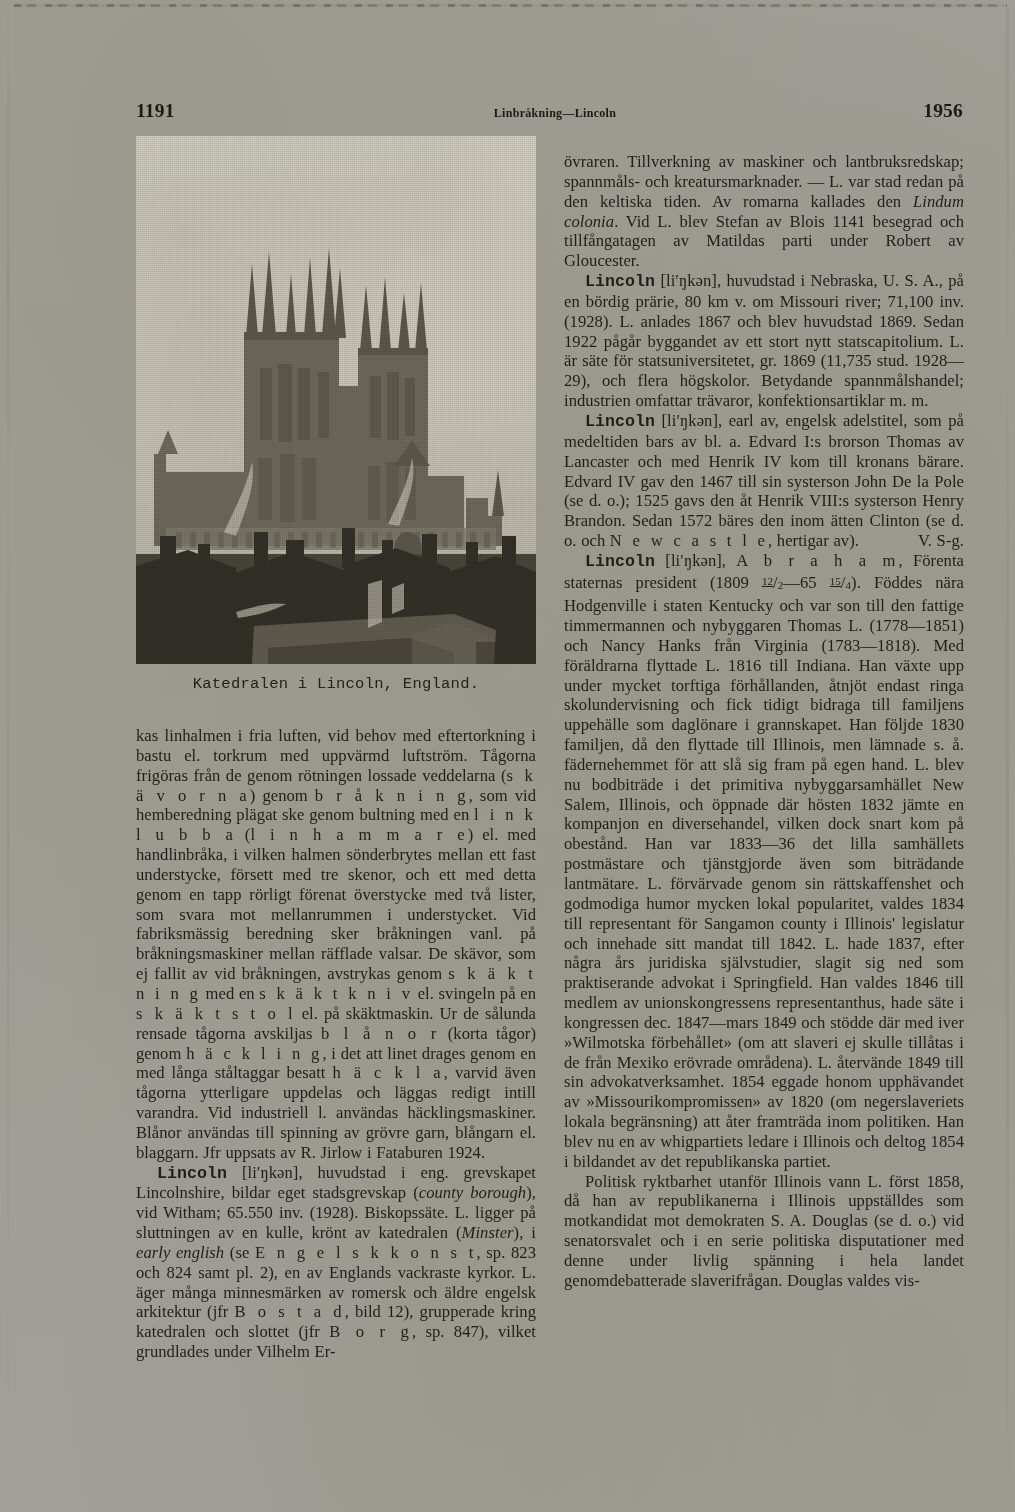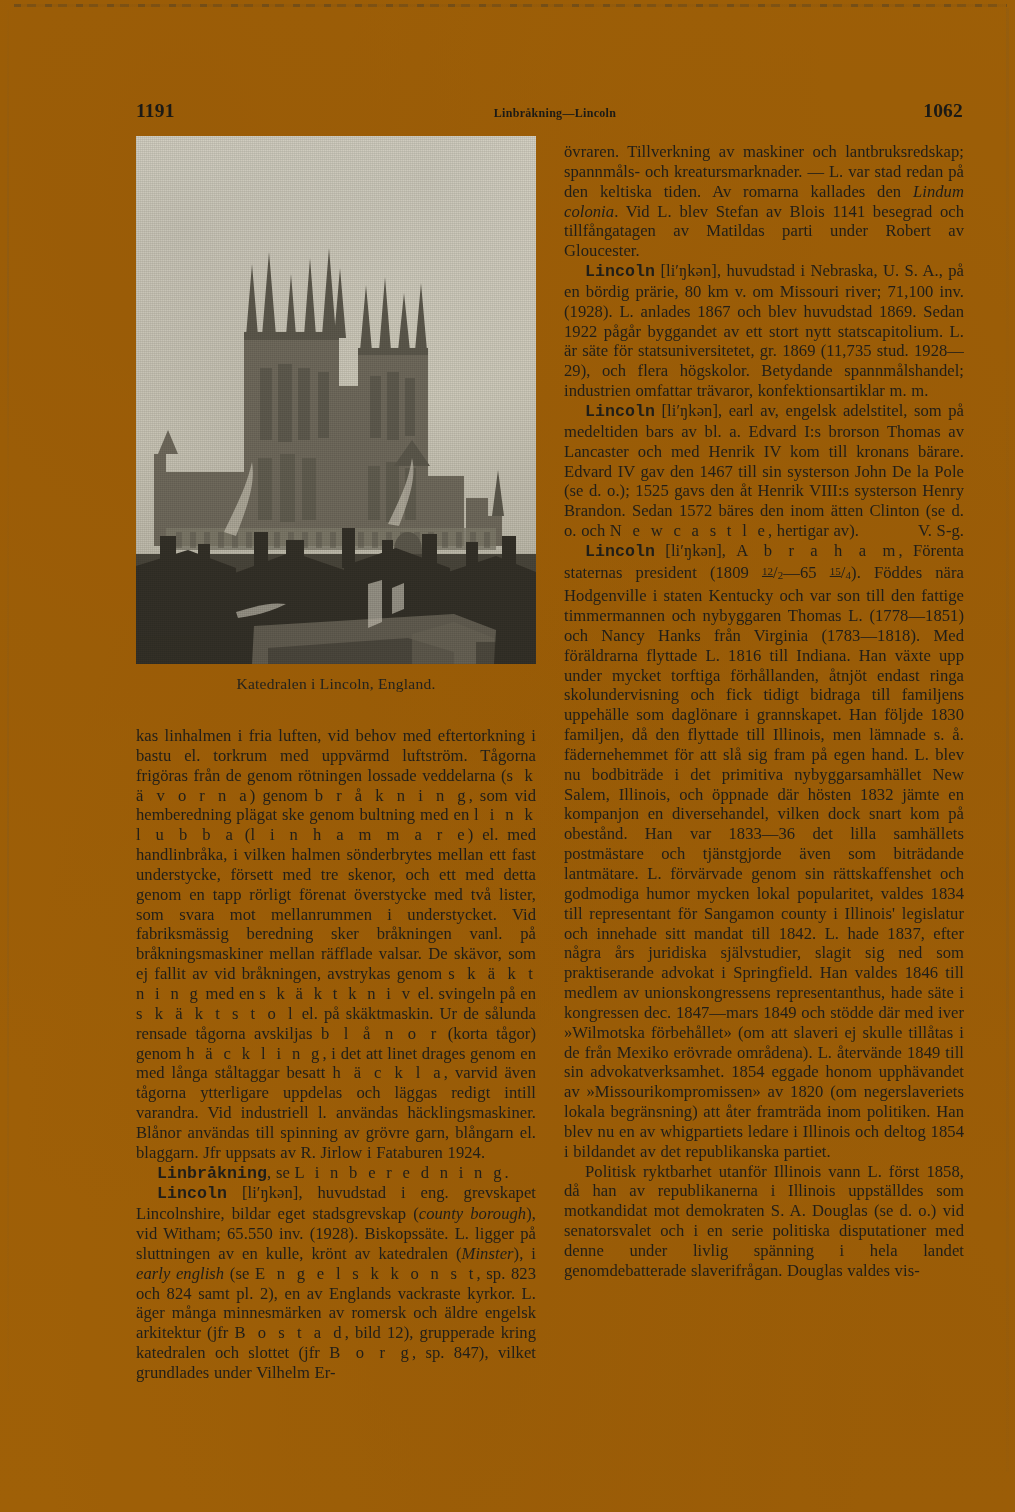--- a/index.html
+++ b/index.html
@@ -6,21 +6,21 @@
   html, body {
     margin: 0;
     padding: 0;
     background: #ffffff;
   }
   .page {
     position: relative;
     width: 1015px;
     height: 1512px;
     margin: 0 auto;
-    background: #a16207;
+    background: #a3a3a3;
     overflow: hidden;
     font-family: "Liberation Serif", "DejaVu Serif", serif;
     color: #1b1a16;
   }
   
   .paper-grain {
     position: absolute;
     inset: 0;
     pointer-events: none;
     background:
@@ -90,21 +90,21 @@
   }
   .col {
     position: absolute;
     top: 0;
     width: 400px;
   }
   .col-left  { left: 0; }
   .col-right { left: 428px; }
 
   
-  .figure { position: relative; width: 464px; }
+  .figure { position: relative; width: 464px; font-family: Liberation Mono, monospace; }
   .figure-image {
     position: relative;
     width: 400px;
     height: 528px;
     overflow: hidden;
     background: #8d8a7e;
     filter: contrast(1.02) brightness(1.0);
   }
   .sky {
     position: absolute; inset: 0;
@@ -157,36 +157,36 @@
   }
   .body-text p { margin: 0; }
   .body-text p.indent { text-indent: 21px; }
   .body-text b { font-weight: bold; font-family: Liberation Mono, monospace; }
   .body-text i { font-style: italic; }
   .sp { letter-spacing: 3.1px; }
   .frac { font-size: 11px; vertical-align: .30em; text-decoration: underline; }
   .frac-den { font-size: 11px; vertical-align: -.12em; }
 
   
-  .col-right .body-text { margin-top: 6px; }
+  .col-right .body-text { margin-top: 16px; }
 </style>
 </head>
 <body>
 
 <div class="page">
 
   <div class="paper-grain"></div>
   <div class="scan-edge-top"></div>
   <div class="scan-edge-left"></div>
   <div class="scan-edge-right"></div>
 
   <div class="running-head">
     <span class="folio">1191</span>
     <span class="head-title">Linbråkning—Lincoln</span>
-    <span class="folio">1062</span>
+    <span class="folio">1956</span>
   </div>
 
   <div class="columns">
 
     <div class="col col-left">
 
       <figure class="figure" style="margin:0;">
         <div class="figure-image">
           <div class="sky"></div>
           <div class="sky-noise"></div>
@@ -301,21 +301,20 @@
             <path class="roofs-d" d="M0 500 h64 v28 h-64 z" opacity=".6"></path>
             <path class="roofs-d" d="M340 506 h60 v22 h-60 z" opacity=".5"></path>
           </svg>
           <div class="halftone"></div>
         </div>
         <figcaption class="figure-caption">Katedralen i Lincoln, England.</figcaption>
       </figure>
 
       <div class="body-text">
           <p><span>kas linhalmen i fria luften, vid behov med eftertorkning i bastu el. torkrum med uppvärmd luftström. Tågorna frigöras från de genom rötningen lossade veddelarna (</span><span class="sp">s k ä v o r n a</span><span>) genom </span><span class="sp">b r å k n i n g</span><span>, som vid hemberedning plägat ske genom bultning med en </span><span class="sp">l i n k l u b b a</span><span> (</span><span class="sp">l i n h a m m a r e</span><span>) el. med handlinbråka, i vilken halmen sönderbrytes mellan ett fast understycke, försett med tre skenor, och ett med detta genom en tapp rörligt förenat överstycke med två lister, som svara mot mellanrummen i understycket. Vid fabriksmässig beredning sker bråkningen vanl. på bråkningsmaskiner mellan räfflade valsar. De skävor, som ej fallit av vid bråkningen, avstrykas genom </span><span class="sp">s k ä k t n i n g</span><span> med en </span><span class="sp">s k ä k t k n i v</span><span> el. svingeln på en </span><span class="sp">s k ä k t s t o l</span><span> el. på skäktmaskin. Ur de sålunda rensade tågorna avskiljas </span><span class="sp">b l å n o r</span><span> (korta tågor) genom </span><span class="sp">h ä c k l i n g</span><span>, i det att linet drages genom en med långa ståltaggar besatt </span><span class="sp">h ä c k l a</span><span>, varvid även tågorna ytterligare uppdelas och läggas redigt intill varandra. Vid industriell l. användas häcklingsmaskiner. Blånor användas till spinning av grövre garn, blångarn el. blaggarn. Jfr uppsats av R. Jirlow i Fataburen 1924.</span></p>
-          <p class="indent"><b>Linbråkning</b><span>, se </span><span class="sp">L i n b e r e d n i n g</span><span>.</span></p>
           <p class="indent"><b>Lincoln</b><span> [liʹŋkən], huvudstad i eng. grevskapet Lincolnshire, bildar eget stadsgrevskap (</span><i>county borough</i><span>), vid Witham; 65.550 inv. (1928). Biskopssäte. L. ligger på sluttningen av en kulle, krönt av katedralen (</span><i>Minster</i><span>), i </span><i>early english</i><span> (se </span><span class="sp">E n g e l s k  k o n s t</span><span>, sp. 823 och 824 samt pl. 2), en av Englands vackraste kyrkor. L. äger många minnesmärken av romersk och äldre engelsk arkitektur (jfr </span><span class="sp">B o s t a d</span><span>, bild 12), grupperade kring katedralen och slottet (jfr </span><span class="sp">B o r g</span><span>, sp. 847), vilket grundlades under Vilhelm Er-</span></p>
         </div>
     </div>
 
     <div class="col col-right">
       <div class="body-text">
           <p><span>övraren. Tillverkning av maskiner och lantbruksredskap; spannmåls- och kreatursmarknader. — L. var stad redan på den keltiska tiden. Av romarna kallades den </span><i>Lindum colonia</i><span>. Vid L. blev Stefan av Blois 1141 besegrad och tillfångatagen av Matildas parti under Robert av Gloucester.</span></p>
           <p class="indent"><b>Lincoln</b><span> [liʹŋkən], huvudstad i Nebraska, U. S. A., på en bördig prärie, 80 km v. om Missouri river; 71,100 inv. (1928). L. anlades 1867 och blev huvudstad 1869. Sedan 1922 pågår byggandet av ett stort nytt statscapitolium. L. är säte för statsuniversitetet, gr. 1869 (11,735 stud. 1928—29), och flera högskolor. Betydande spannmålshandel; industrien omfattar trävaror, konfektionsartiklar m. m.</span></p>
           <p class="indent"><b>Lincoln</b><span> [liʹŋkən], earl av, engelsk adelstitel, som på medeltiden bars av bl. a. Edvard I:s brorson Thomas av Lancaster och med Henrik IV kom till kronans bärare. Edvard IV gav den 1467 till sin systerson John De la Pole (se d. o.); 1525 gavs den åt Henrik VIII:s systerson Henry Brandon. Sedan 1572 bäres den inom ätten Clinton (se d. o. och </span><span class="sp">N e w c a s t l e</span><span>, hertigar av).</span><span style="float: right; margin-left: 6px;">V. S-g.</span></p>
           <p class="indent"><b>Lincoln</b><span> [liʹŋkən], </span><span class="sp">A b r a h a m</span><span>, Förenta staternas president (1809 </span><span><span class="frac">12</span>/<span class="frac-den">2</span></span><span>—65 </span><span><span class="frac">15</span>/<span class="frac-den">4</span></span><span>). Föddes nära Hodgenville i staten Kentucky och var son till den fattige timmermannen och nybyggaren Thomas L. (1778—1851) och Nancy Hanks från Virginia (1783—1818). Med föräldrarna flyttade L. 1816 till Indiana. Han växte upp under mycket torftiga förhållanden, åtnjöt endast ringa skolundervisning och fick tidigt bidraga till familjens uppehälle som daglönare i grannskapet. Han följde 1830 familjen, då den flyttade till Illinois, men lämnade s. å. fädernehemmet för att slå sig fram på egen hand. L. blev nu bodbiträde i det primitiva nybyggarsamhället New Salem, Illinois, och öppnade där hösten 1832 jämte en kompanjon en diversehandel, vilken dock snart kom på obestånd. Han var 1833—36 det lilla samhällets postmästare och tjänstgjorde även som biträdande lantmätare. L. förvärvade genom sin rättskaffenshet och godmodiga humor mycken lokal popularitet, valdes 1834 till representant för Sangamon county i Illinois' legislatur och innehade sitt mandat till 1842. L. hade 1837, efter några års juridiska självstudier, slagit sig ned som praktiserande advokat i Springfield. Han valdes 1846 till medlem av unionskongressens representanthus, hade säte i kongressen dec. 1847—mars 1849 och stödde där med iver »Wilmotska förbehållet» (om att slaveri ej skulle tillåtas i de från Mexiko erövrade områdena). L. återvände 1849 till sin advokatverksamhet. 1854 eggade honom upphävandet av »Missourikompromissen» av 1820 (om negerslaveriets lokala begränsning) att åter framträda inom politiken. Han blev nu en av whigpartiets ledare i Illinois och deltog 1854 i bildandet av det republikanska partiet.</span></p>

